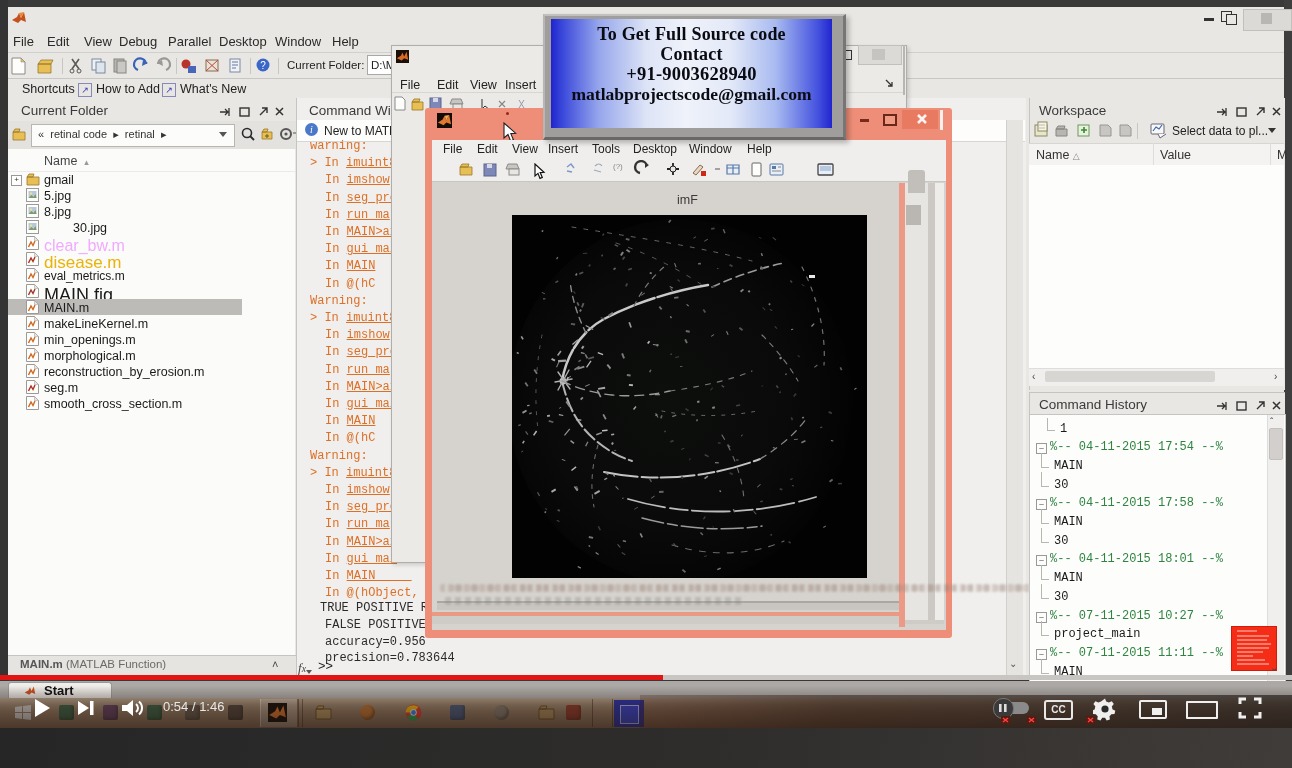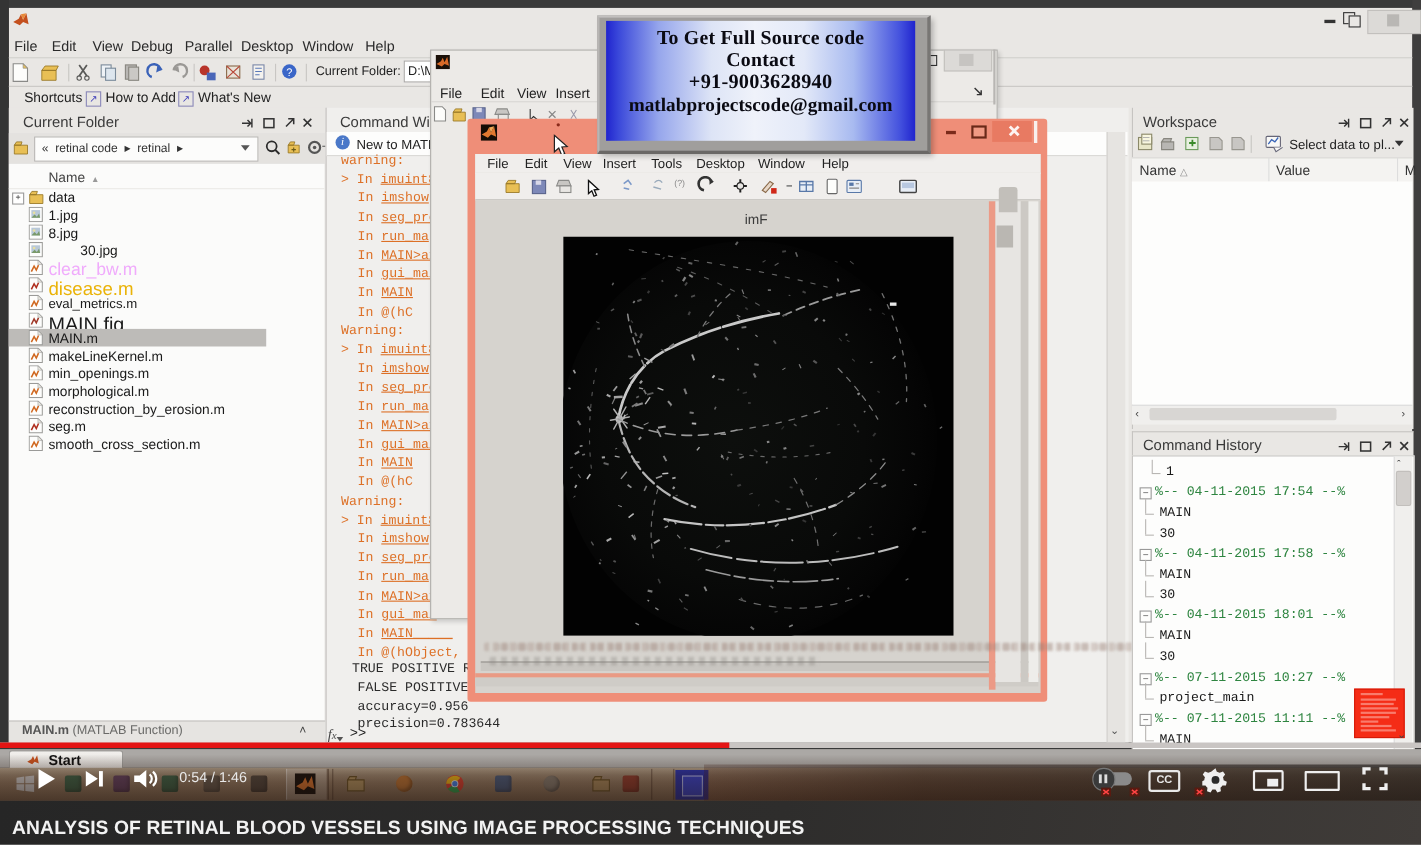--- a/index.html
+++ b/index.html
@@ -94,28 +94,28 @@
       <circle cx="46" cy="9" r="1.6" fill="#555"></circle>
 <path d="M53 8 l4 0" stroke="#555" stroke-width="1"></path>
 </svg>
 <div class="abs" style="left:8px;top:149px;width:287px;height:506px;background:#fbfbfa;"></div>
 <div class="abs" style="left:44px;top:154px;font-size:12.5px;color:#444;">Name&nbsp; <span style="font-size:9px;color:#999">▴</span></div>
 <div class="abs" style="left:8px;top:171px;width:287px;height:1px;background:#eceae7;"></div>
 <div class="abs" style="left:11px;top:175px;width:9px;height:9px;background:#fff;border:1px solid #999;font-size:8px;line-height:8px;text-align:center;color:#333;">+</div>
 <svg class="abs" style="left:26px;top:172px" width="15" height="14" viewBox="0 0 15 14">
       <path d="M1 5 l2 -3 h5 l-1 3 z M1 5 h12 v8 h-12 z" fill="#e8bf55" stroke="#9a7a28" stroke-width="0.8"></path>
     </svg>
-<div class="abs" style="left:44px;top:173px;font-size:12.5px;color:#1a1a1a;">data</div>
+<div class="abs" style="left:44px;top:173px;font-size:12.5px;color:#1a1a1a;">gmail</div>
 <svg class="abs" style="left:26px;top:188px" width="13" height="14" viewBox="0 0 13 14">
       <rect x="0.5" y="0.5" width="12" height="13" fill="#fdfdfc" stroke="#9a9a98"></rect>
       <rect x="2.5" y="3" width="8" height="7" fill="#b8c8d8"></rect>
       <circle cx="5" cy="5.5" r="1.2" fill="#e8e0a0"></circle>
       <path d="M2.5 10 l3 -3 l2 2 l2 -3 l1 4 z" fill="#7a9a6a"></path>
     </svg>
-<div class="abs" style="left:44px;top:189px;font-size:12.5px;color:#1a1a1a;">1.jpg</div>
+<div class="abs" style="left:44px;top:189px;font-size:12.5px;color:#1a1a1a;">5.jpg</div>
 <svg class="abs" style="left:26px;top:204px" width="13" height="14" viewBox="0 0 13 14">
       <rect x="0.5" y="0.5" width="12" height="13" fill="#fdfdfc" stroke="#9a9a98"></rect>
       <rect x="2.5" y="3" width="8" height="7" fill="#b8c8d8"></rect>
       <circle cx="5" cy="5.5" r="1.2" fill="#e8e0a0"></circle>
       <path d="M2.5 10 l3 -3 l2 2 l2 -3 l1 4 z" fill="#7a9a6a"></path>
     </svg>
 <div class="abs" style="left:44px;top:205px;font-size:12.5px;color:#1a1a1a;">8.jpg</div>
 <svg class="abs" style="left:26px;top:220px" width="13" height="14" viewBox="0 0 13 14">
       <rect x="0.5" y="0.5" width="12" height="13" fill="#fdfdfc" stroke="#9a9a98"></rect>
       <rect x="2.5" y="3" width="8" height="7" fill="#b8c8d8"></rect>
@@ -775,13 +775,12 @@
     </svg>
 <div class="abs" style="left:1027px;top:716px;width:9px;height:8px;background:#5a1a10;"></div>
 <svg class="abs" style="left:1027px;top:716px" width="9" height="8" viewBox="0 0 9 8">
       <path d="M2 2 l5 4 M7 2 l-5 4" stroke="#f44" stroke-width="1.4"></path>
     </svg>
 <div class="abs" style="left:1086px;top:716px;width:9px;height:8px;background:#5a1a10;"></div>
 <svg class="abs" style="left:1086px;top:716px" width="9" height="8" viewBox="0 0 9 8">
       <path d="M2 2 l5 4 M7 2 l-5 4" stroke="#f44" stroke-width="1.4"></path>
     </svg>
 <div class="abs" style="left:0;top:728px;width:1292px;height:40px;background:linear-gradient(100deg,#262626 0%,#2e2d2c 55%,#403c39 100%);"></div>
-<div class="abs" style="left:11px;top:742px;font-size:17.5px;font-weight:bold;color:#f2f2f2;letter-spacing:0.1px;">ANALYSIS OF RETINAL BLOOD VESSELS USING IMAGE PROCESSING TECHNIQUES</div>
 </div>
 </body></html>

